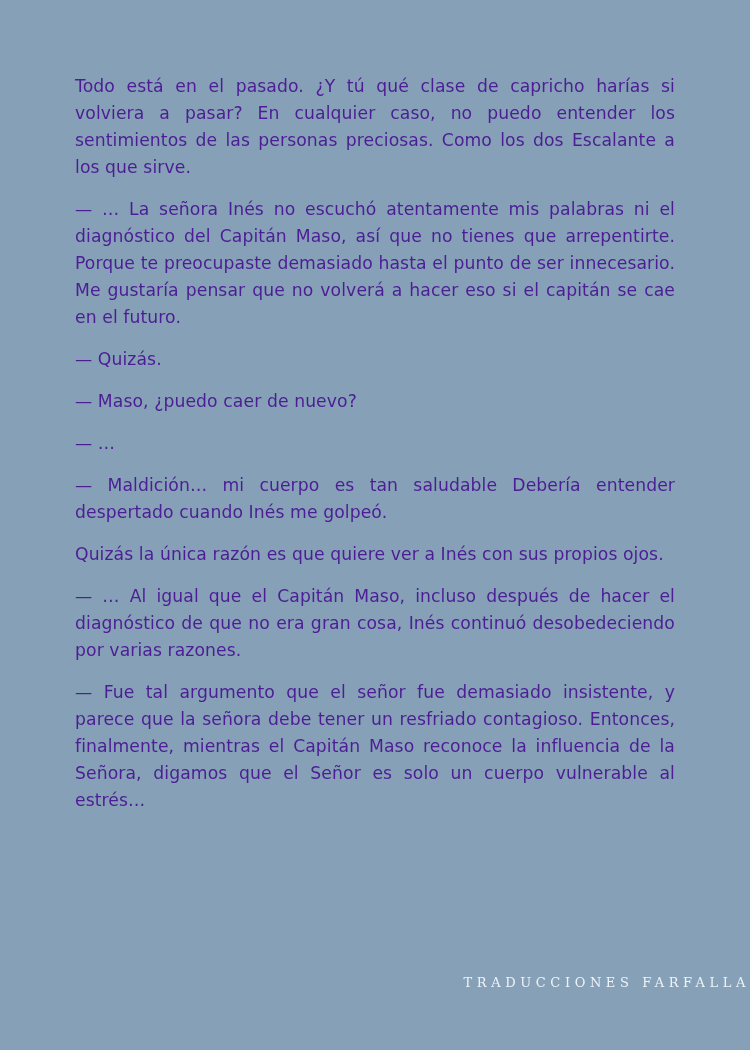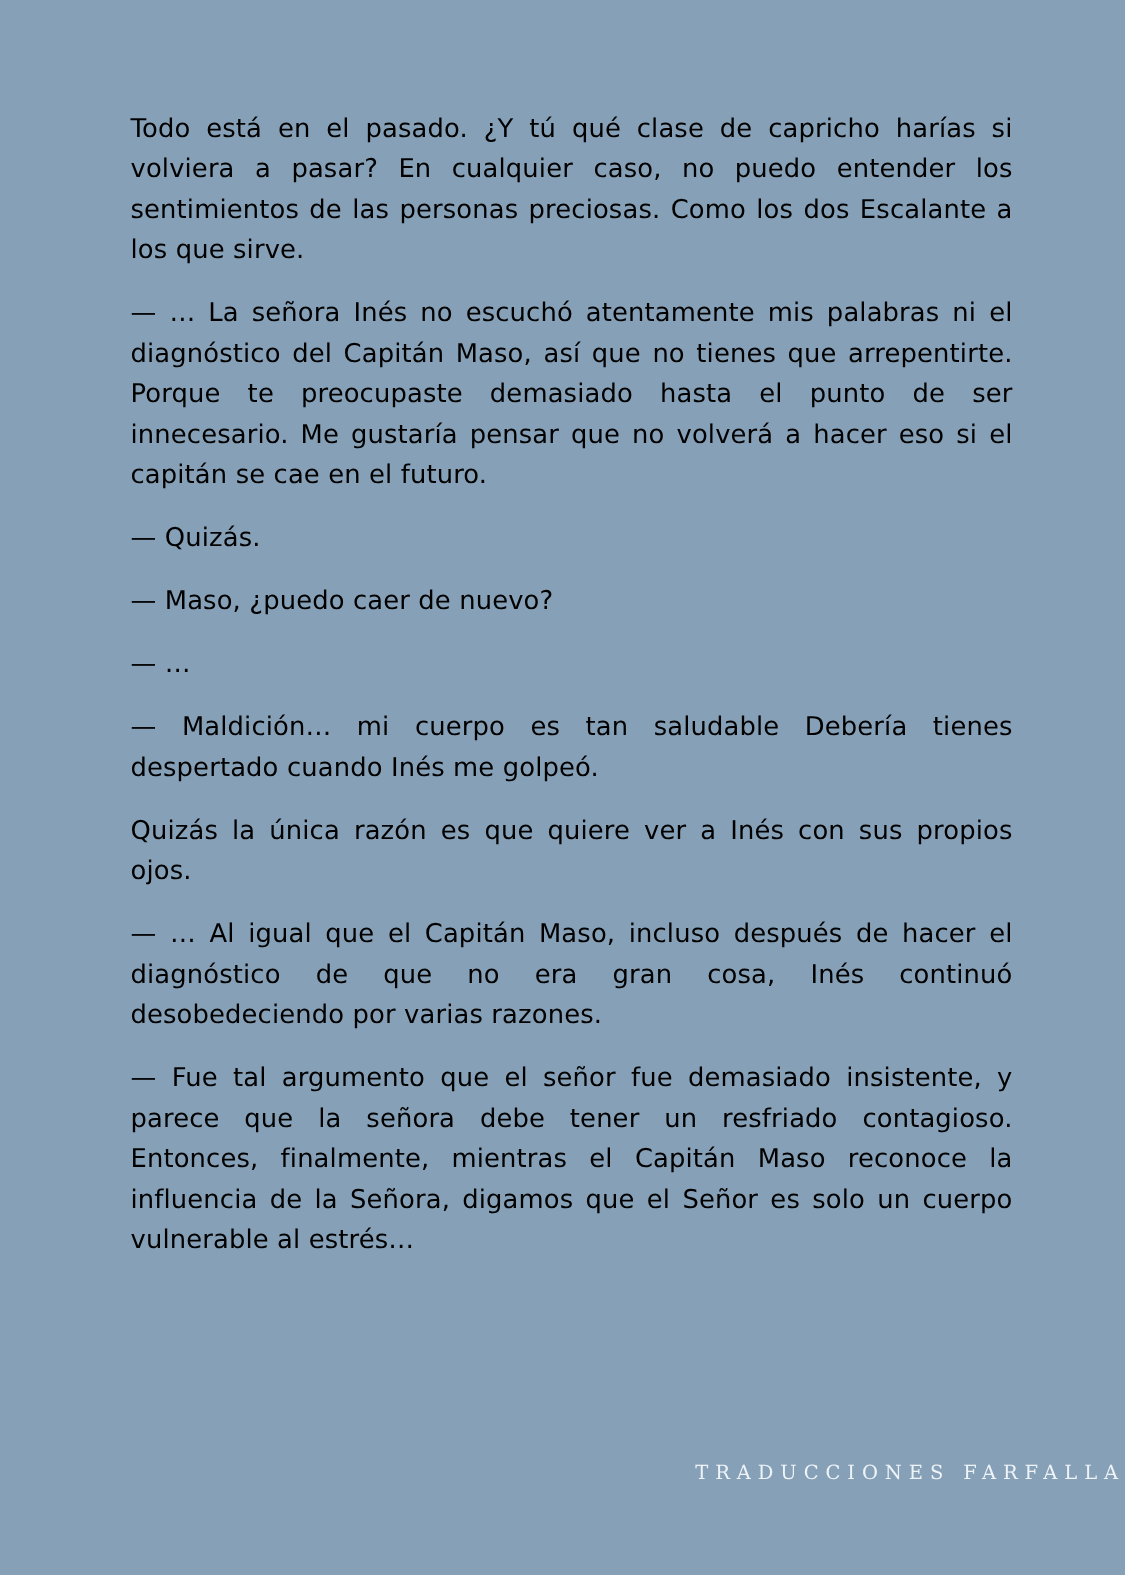--- a/index.html
+++ b/index.html
@@ -16,23 +16,23 @@
     .page {
       position: absolute;
       left: 75px;
       top: 73px;
       width: 600px;
     }
     .para {
       font-family: "DejaVu Sans", sans-serif;
       font-size: 17.2px;
       line-height: 27px;
-      color: #000000;
+      color: #4c1d95;
       text-align: justify;
-      margin: 0 0 15px 12px;
+      margin: 0 0 15px 0;
       letter-spacing: 0.1px;
     }
     .footer {
       position: absolute;
       left: 0;
       top: 975px;
       width: 750px;
       text-align: right;
       font-family: "DejaVu Serif", serif;
       font-size: 13px;
@@ -42,19 +42,19 @@
   </style>
 </head>
 <body>
 
 <div class="page">
   <p class="para">Todo está en el pasado. ¿Y tú qué clase de capricho harías si volviera a pasar? En cualquier caso, no puedo entender los sentimientos de las personas preciosas. Como los dos Escalante a los que sirve.</p>
   <p class="para">— … La señora Inés no escuchó atentamente mis palabras ni el diagnóstico del Capitán Maso, así que no tienes que arrepentirte. Porque te preocupaste demasiado hasta el punto de ser innecesario. Me gustaría pensar que no volverá a hacer eso si el capitán se cae en el futuro.</p>
   <p class="para">— Quizás.</p>
   <p class="para">— Maso, ¿puedo caer de nuevo?</p>
   <p class="para">— …</p>
-  <p class="para">— Maldición… mi cuerpo es tan saludable Debería tienes despertado cuando Inés me golpeó.</p>
+  <p class="para">— Maldición… mi cuerpo es tan saludable Debería entender despertado cuando Inés me golpeó.</p>
   <p class="para">Quizás la única razón es que quiere ver a Inés con sus propios ojos.</p>
   <p class="para">— … Al igual que el Capitán Maso, incluso después de hacer el diagnóstico de que no era gran cosa, Inés continuó desobedeciendo por varias razones.</p>
   <p class="para">— Fue tal argumento que el señor fue demasiado insistente, y parece que la señora debe tener un resfriado contagioso. Entonces, finalmente, mientras el Capitán Maso reconoce la influencia de la Señora, digamos que el Señor es solo un cuerpo vulnerable al estrés…</p>
 </div>
 
 <div class="footer">TRADUCCIONES FARFALLA</div>
 
 </body></html>

